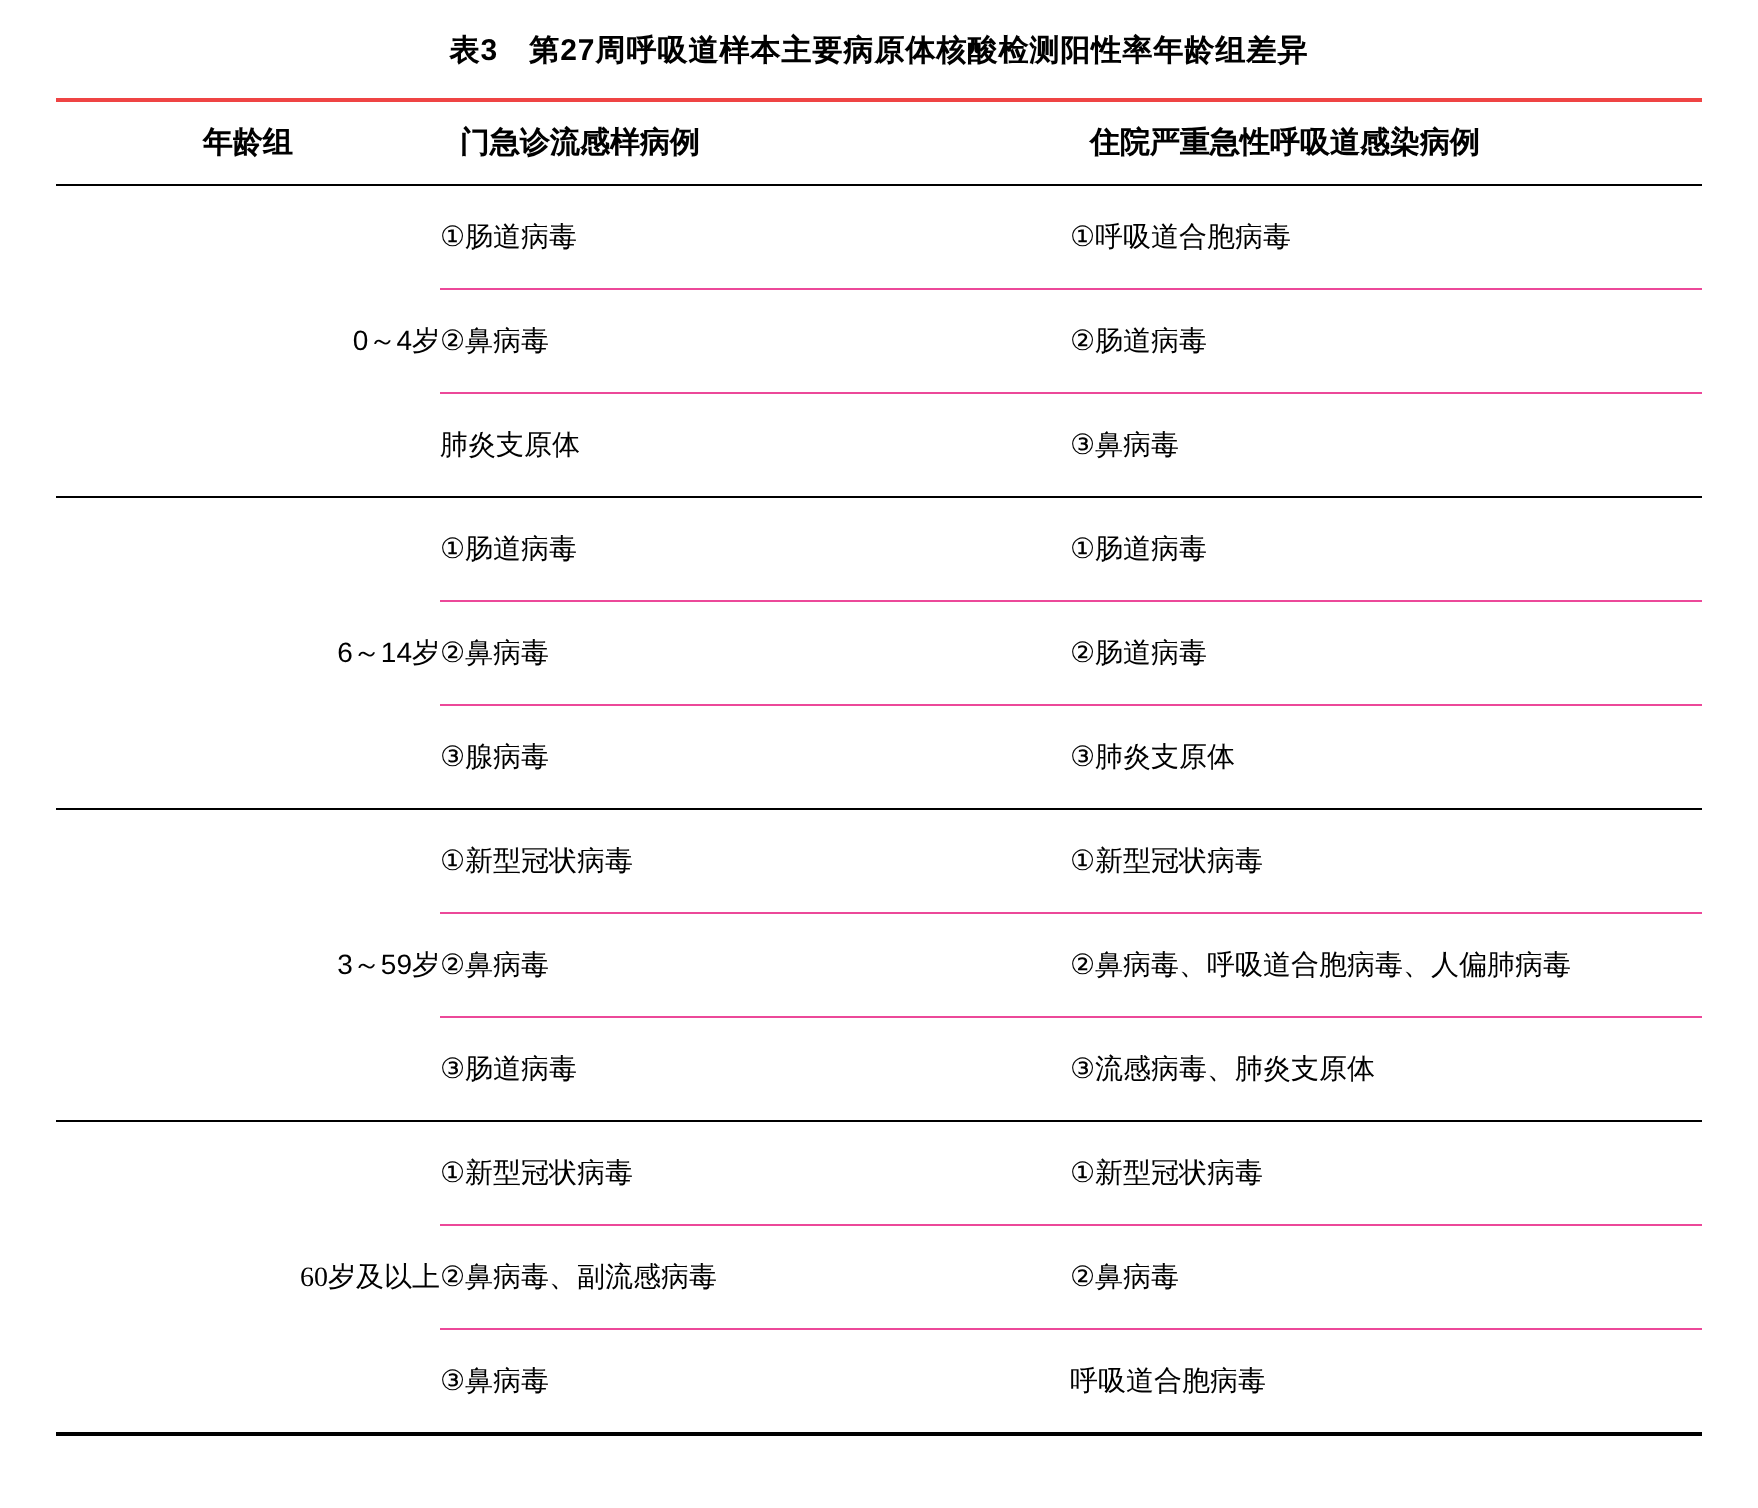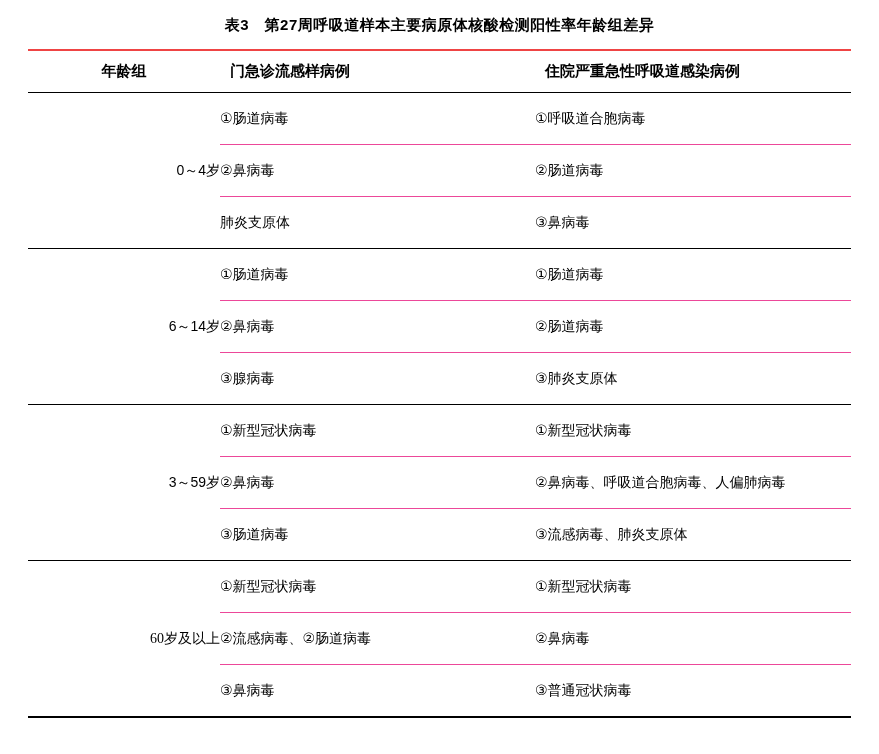--- a/index.html
+++ b/index.html
@@ -155,25 +155,25 @@
         <td class="item">③肠道病毒</td>
         <td class="item">③流感病毒、肺炎支原体</td>
       </tr>
 
       <tr class="grp-last">
         <td class="age-cell" rowspan="3">60岁及以上</td>
         <td class="item">①新型冠状病毒</td>
         <td class="item">①新型冠状病毒</td>
       </tr>
       <tr>
-        <td class="item">②流感病毒、②肠道病毒</td>
+        <td class="item">②鼻病毒、副流感病毒</td>
         <td class="item">②鼻病毒</td>
       </tr>
       <tr class="final">
         <td class="item">③鼻病毒</td>
-        <td class="item">③普通冠状病毒</td>
+        <td class="item">呼吸道合胞病毒</td>
       </tr>
 
     </tbody>
   </table>
   <div class="bottom-rule"></div>
 
 </div>
 
 </body></html>

